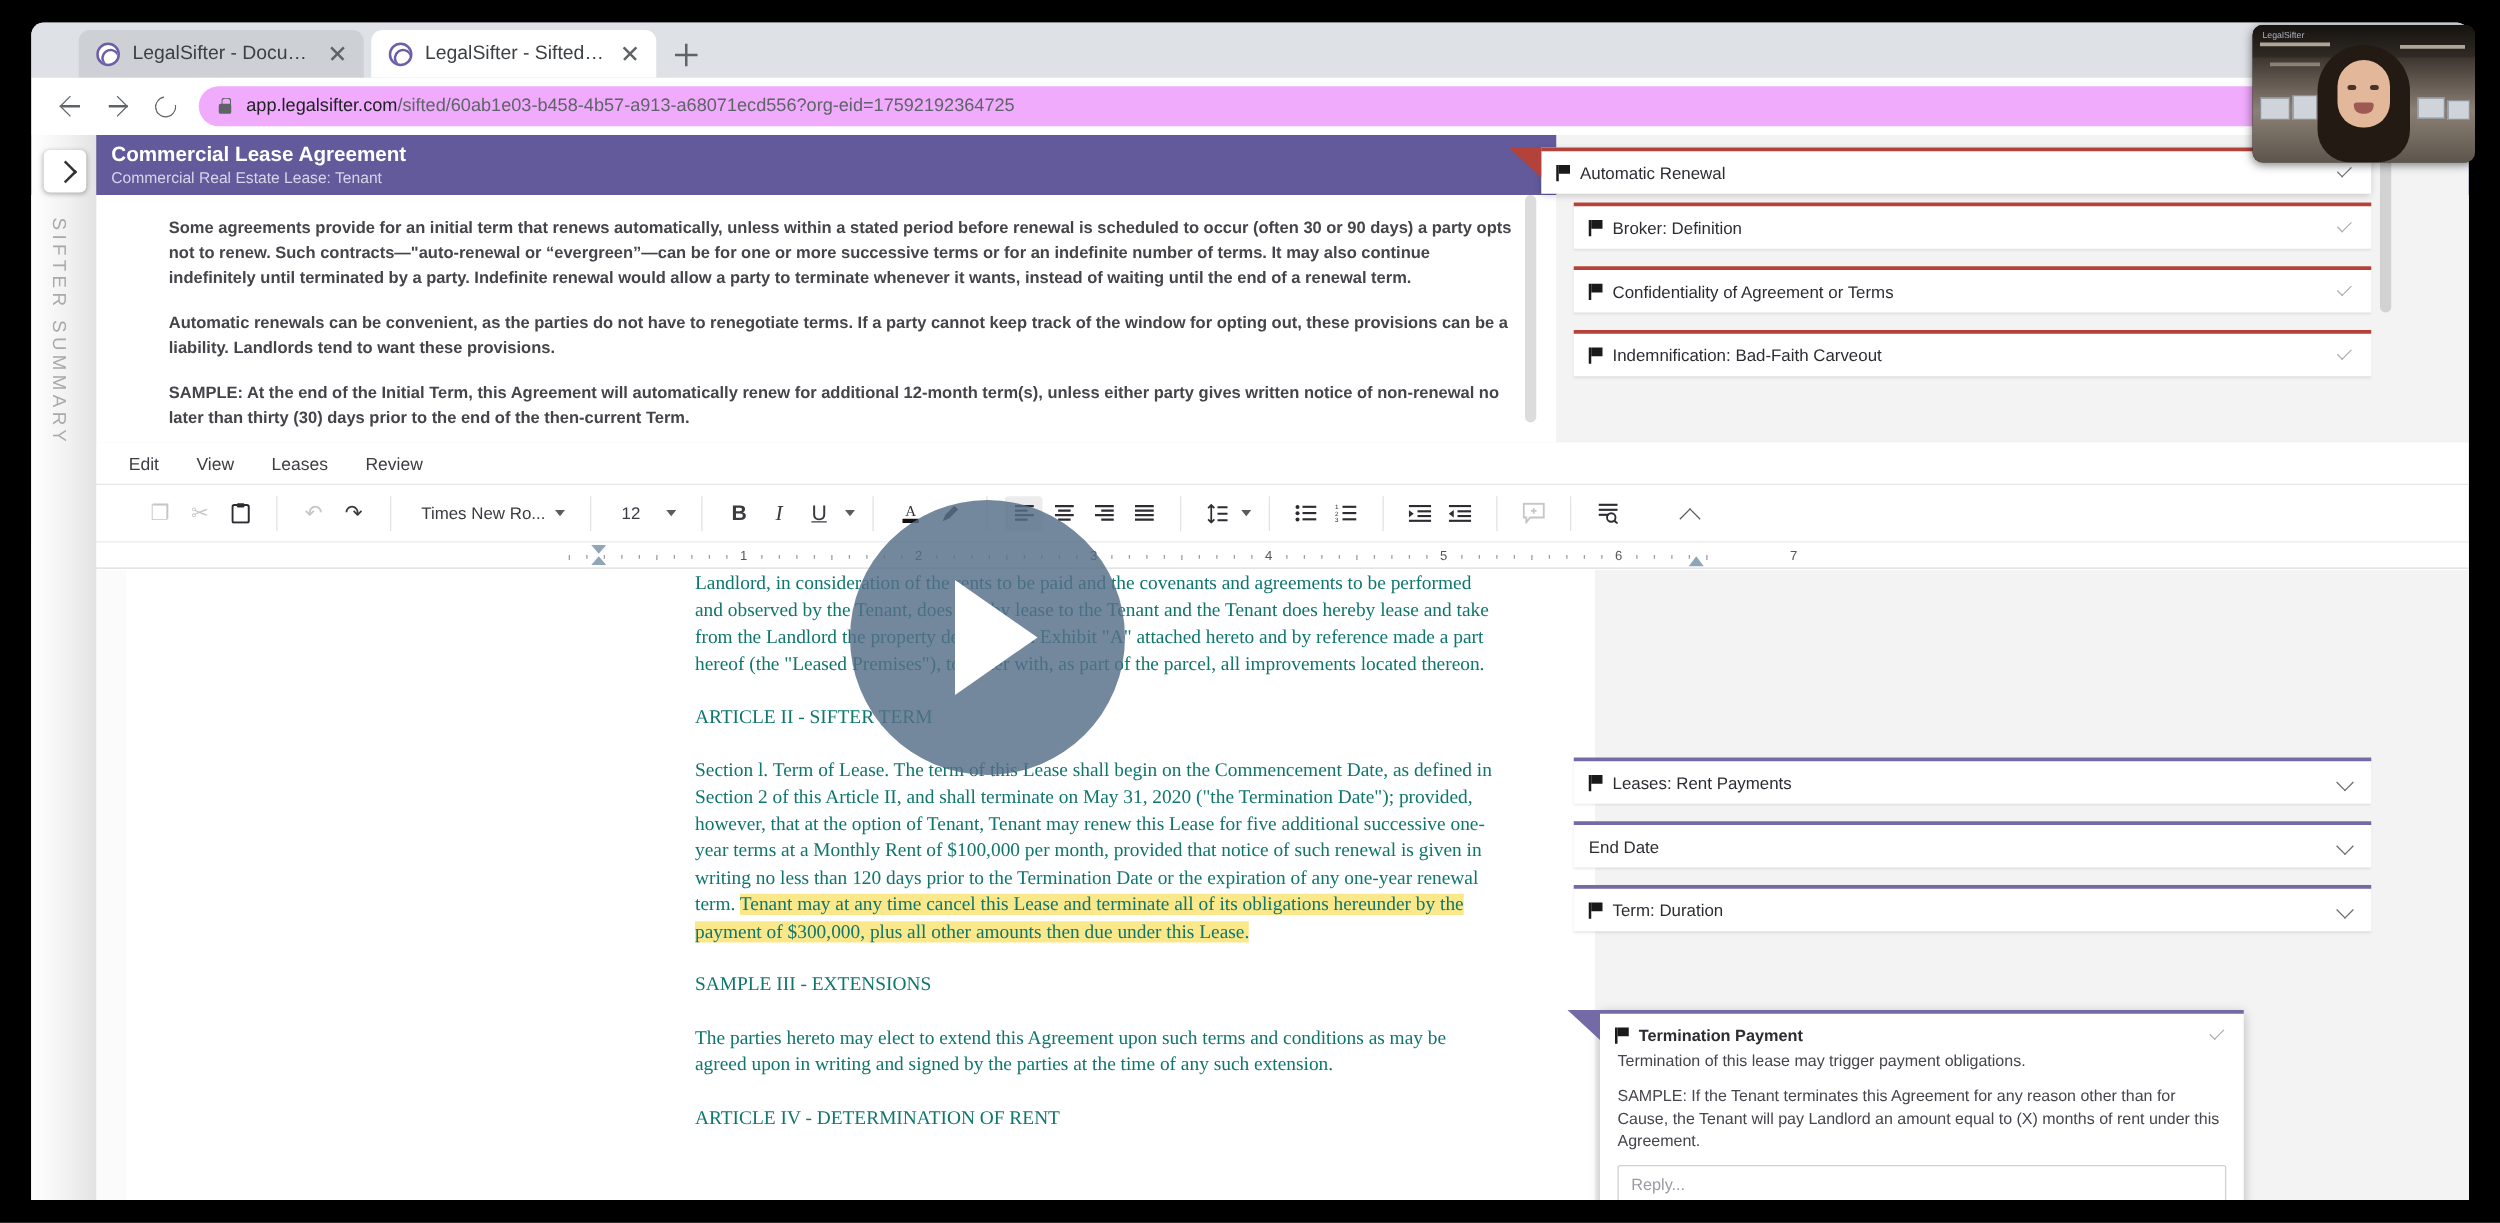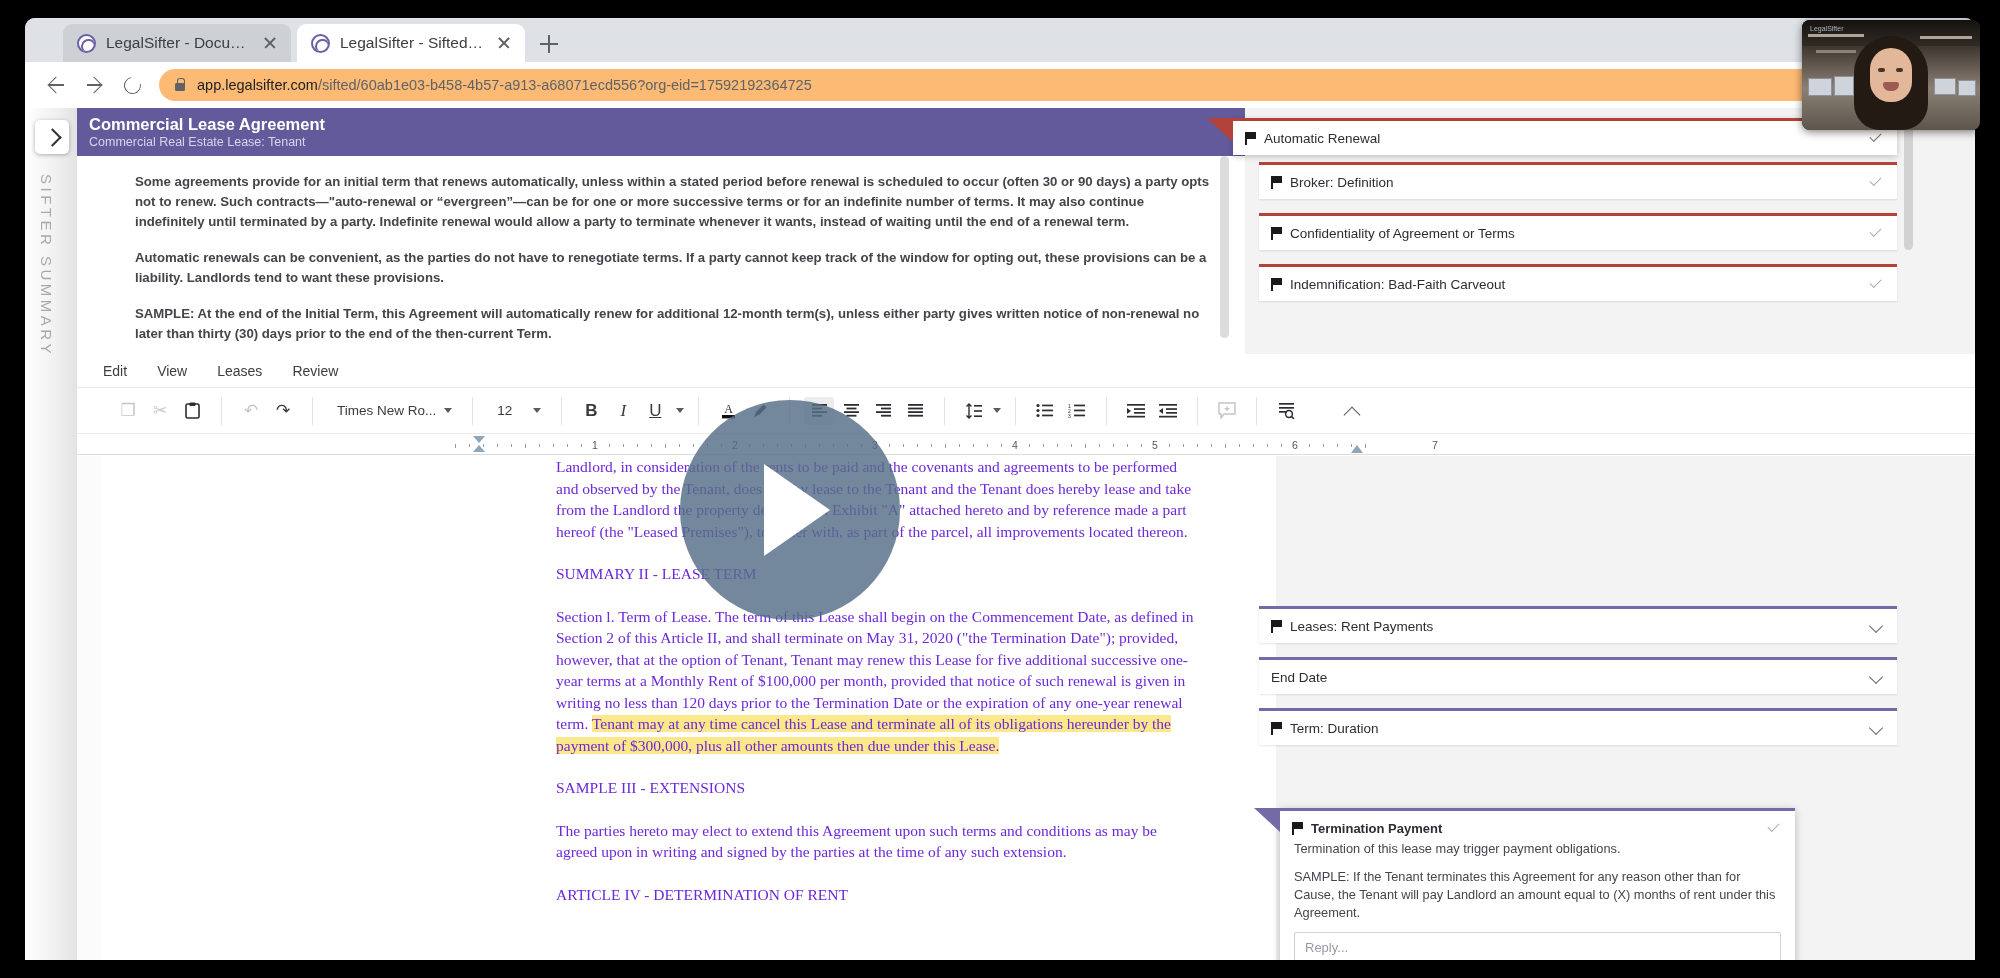--- a/index.html
+++ b/index.html
@@ -105,21 +105,21 @@
   .reload { margin-right: 10px; }
   .reload::before {
     content: ""; position: absolute; left: 9px; top: 9px;
     width: 15px; height: 15px;
     border: 1.8px solid #5f6368; border-radius: 50%;
     border-top-color: transparent;
     transform: rotate(35deg);
   }
   #urlbox {
     flex: 1 1 auto; height: 32px;
-    background: #fdba74; border-radius: 16px;
+    background: #f0abfc; border-radius: 16px;
     display: flex; align-items: center;
     padding: 0 16px;
     font-size: 14.5px;
   }
   .lock {
     width: 10px; height: 8px; background: #5f6368;
     border-radius: 1.5px; position: relative;
     margin-right: 12px; margin-top: 3px; flex: 0 0 auto;
   }
   .lock::before {
@@ -379,21 +379,21 @@
     background: #fbfbfb; overflow: hidden;
   }
   #page {
     position: absolute; left: 76px; top: 0;
     width: 1175px; height: 100%;
     background: #ffffff;
   }
   #doctext {
     position: absolute; left: 455px; top: 0; width: 640px;
     font-family: "Liberation Serif", serif;
-    font-size: 15.5px; line-height: 21.5px; color: #6d28d9;
+    font-size: 15.5px; line-height: 21.5px; color: #0f766e;
   }
   #doctext p { margin-bottom: 21px; }
   #doctext p.tight { margin-bottom: 0; }
   .hl { background: #fbe88a; }
   #editorsidebarbg {
     position: absolute; left: 1251px; top: 0; right: 0; bottom: 0;
     background: #f3f3f3;
   }
 
   
@@ -850,21 +850,21 @@
             <span class="rmark" style="left:18px;top:1px;border-top:7px solid #8ea6b8;"></span>
             <span class="rmark" style="left:18px;top:10px;border-bottom:7px solid #8ea6b8;"></span>
             <span class="rmark" style="left:896px;top:10px;border-bottom:8px solid #8ea6b8;"></span>
           </div>
         </div>
 
         <div id="page-area">
           <div id="page">
             <div id="doctext">
               <p>Landlord, in consideration of the rents to be paid and the covenants and agreements to be performed and observed by the Tenant, does hereby lease to the Tenant and the Tenant does hereby lease and take from the Landlord the property described in Exhibit "A" attached hereto and by reference made a part hereof (the "Leased Premises"), together with, as part of the parcel, all improvements located thereon.</p>
-              <p>SUMMARY II - LEASE TERM</p>
+              <p>ARTICLE II - SIFTER TERM</p>
               <p><span>Section l.  Term of Lease.  The term of this Lease shall begin on the Commencement Date, as defined in Section 2 of this Article II, and shall terminate on May 31, 2020 ("the Termination Date"); provided, however, that at the option of Tenant, Tenant may renew this Lease for five additional successive one- year terms at a Monthly Rent of $100,000 per month, provided that notice of such renewal is given in writing no less than 120 days prior to the Termination Date or the expiration of any one-year renewal term. </span><span class="hl">Tenant may at any time cancel this Lease and terminate all of its obligations hereunder by the payment of $300,000, plus all other amounts then due under this Lease.</span></p>
               <p>SAMPLE III - EXTENSIONS</p>
               <p>The parties hereto may elect to extend this Agreement upon such terms and conditions as may be agreed upon in writing and signed by the parties at the time of any such extension.</p>
               <p class="tight">ARTICLE IV - DETERMINATION OF RENT</p>
             </div>
           </div>
           <div id="editorsidebarbg"></div>
         </div>
       </div>
 

